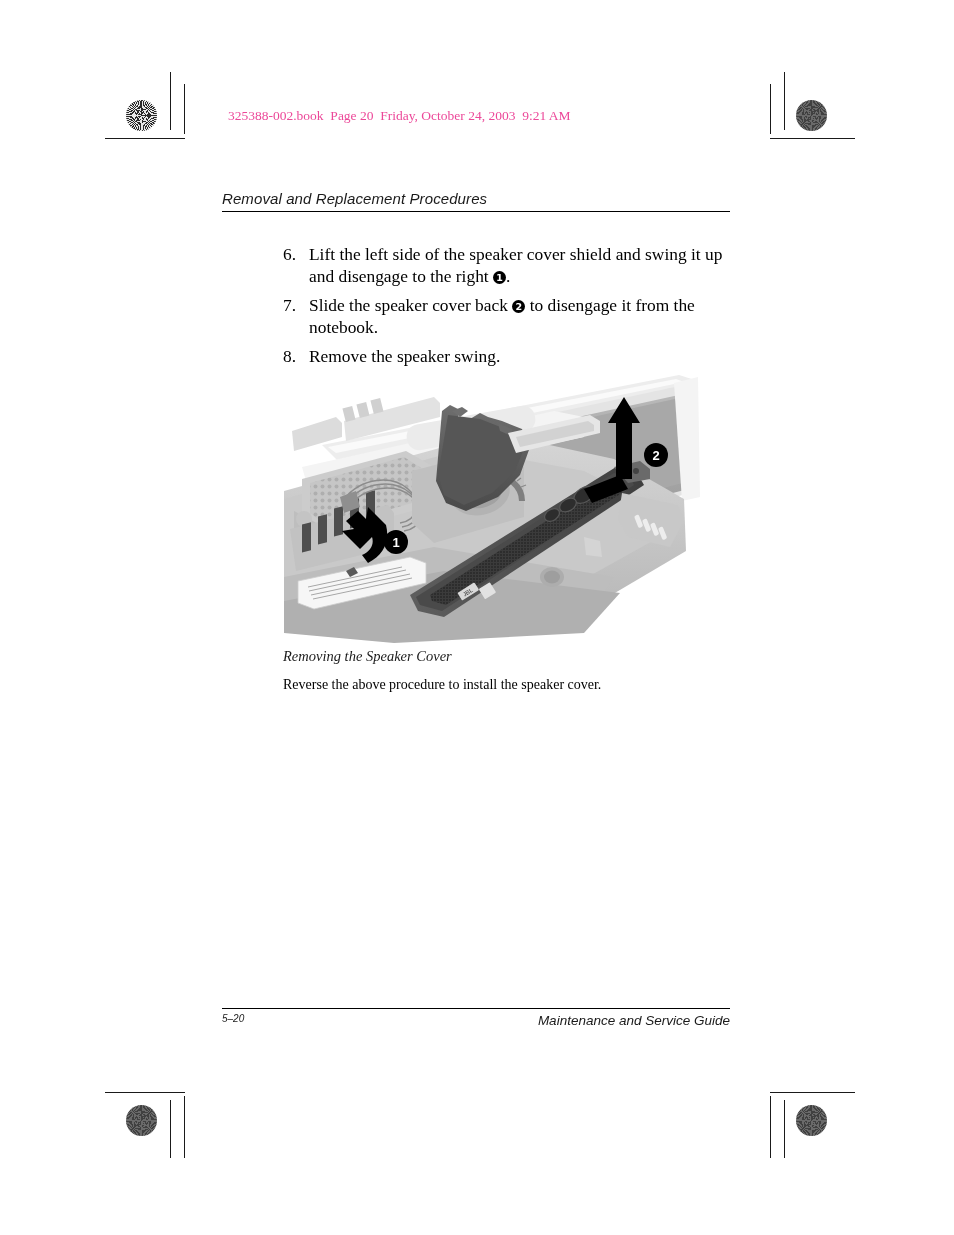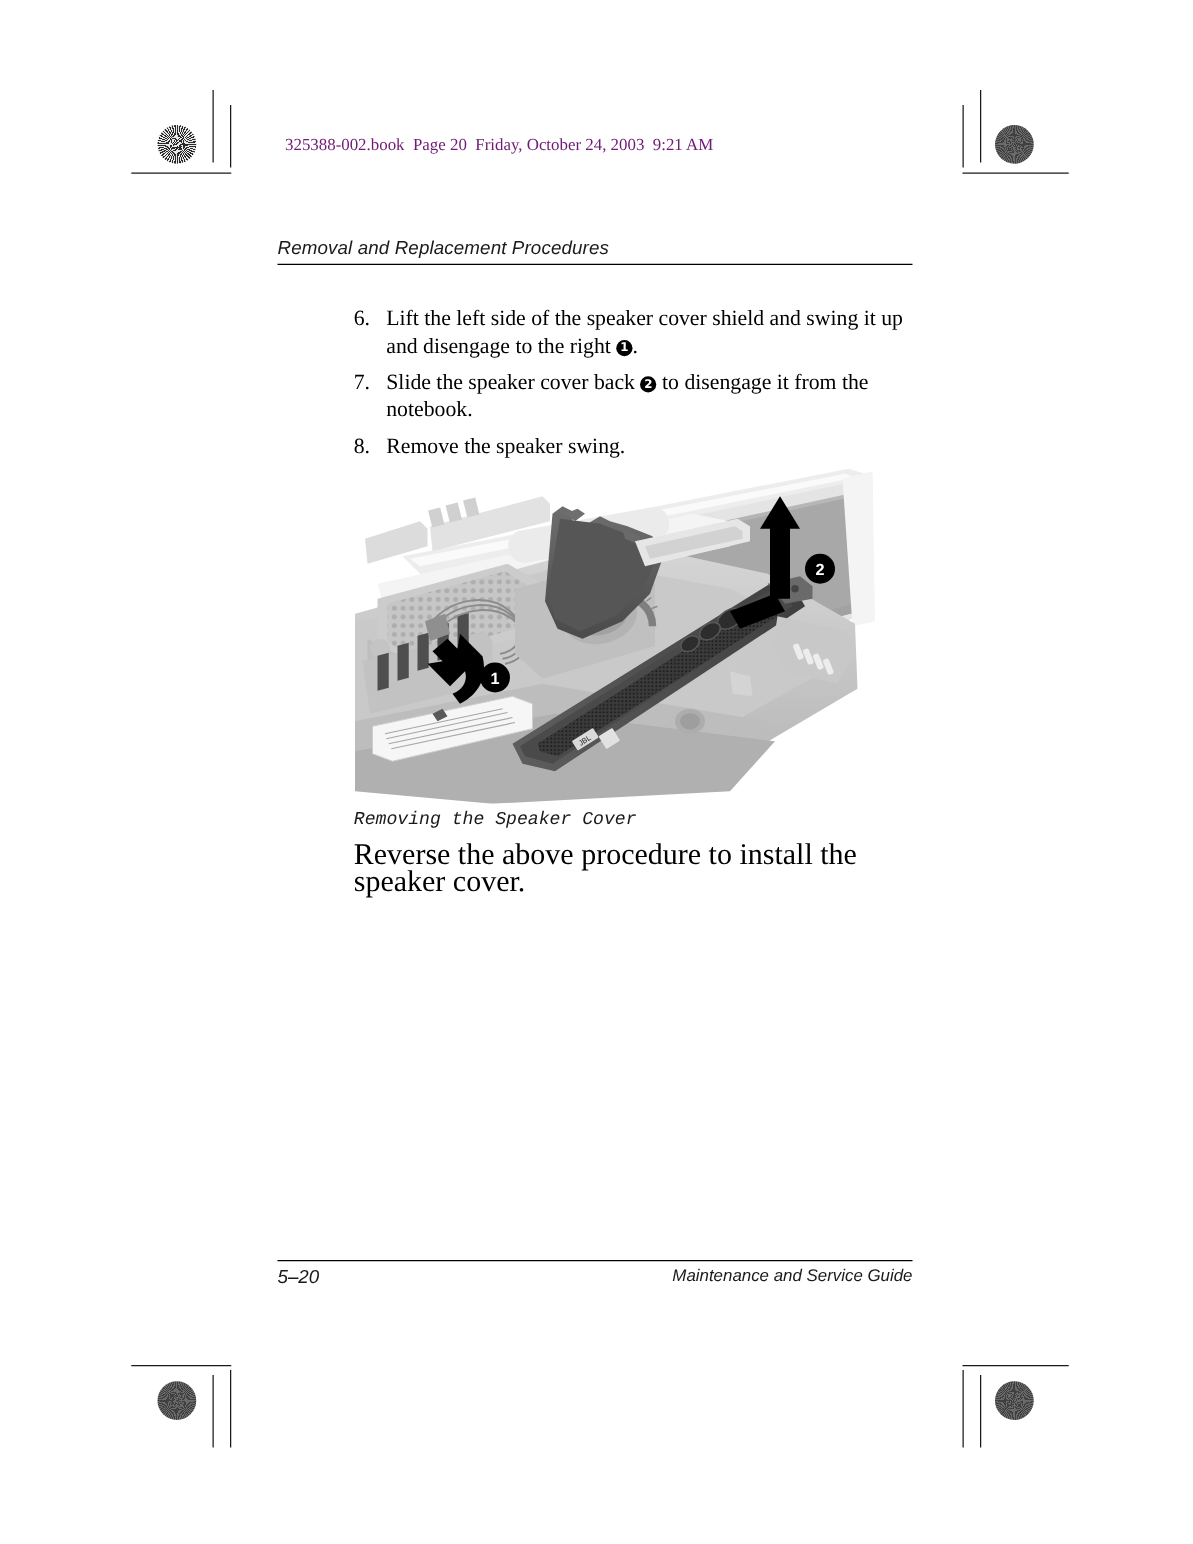--- a/index.html
+++ b/index.html
@@ -94,64 +94,64 @@
   .figure {
     position: absolute;
     left: 284px; top: 371px;
     width: 416px; height: 272px;
   }
   .figure svg { display: block; }
 
   .caption {
     position: absolute;
     left: 283px; top: 648px;
-    font-family: Liberation Mono, monospace;
+    font-family: Liberation Serif, serif;
     font-style: italic;
     font-size: 14.5px;
     color: #1a1a1a;
   }
 
   .after-text {
     position: absolute;
     left: 283px; top: 674px;
     width: 452px;
-    font-size: 24px;
+    font-size: 14px;
     line-height: 21.5px;
   }
 
   
   .foot-rule {
     position: absolute;
     left: 222px; top: 1008px;
     width: 508px; height: 1.4px;
     background: #000;
   }
   .foot-left {
     position: absolute;
     left: 222px; top: 1013px;
     font-family: "Liberation Sans", "DejaVu Sans", sans-serif;
     font-style: italic;
-    font-size: 15px;
+    font-size: 10px;
     color: #1a1a1a;
   }
   .foot-right {
     position: absolute;
     right: 224px; top: 1013px;
     font-family: "Liberation Sans", "DejaVu Sans", sans-serif;
     font-style: italic;
     font-size: 13.5px;
     color: #1a1a1a;
   }
 
   .slug {
     position: absolute;
     left: 228px; top: 108px;
     font-family: "Liberation Serif", "DejaVu Serif", serif;
     font-size: 13.5px;
-    color: #701a75;
+    color: #ec4899;
     white-space: pre;
   }
 </style>
 </head>
 <body>
 
 <div class="rule-line vline mark" style="left:170px; top:72px; height:58px;"></div>
 <div class="rule-line vline mark" style="left:184px; top:84px; height:50px;"></div>
 <div class="rule-line hline mark" style="left:105px; top:138px; width:80px;"></div>
 

